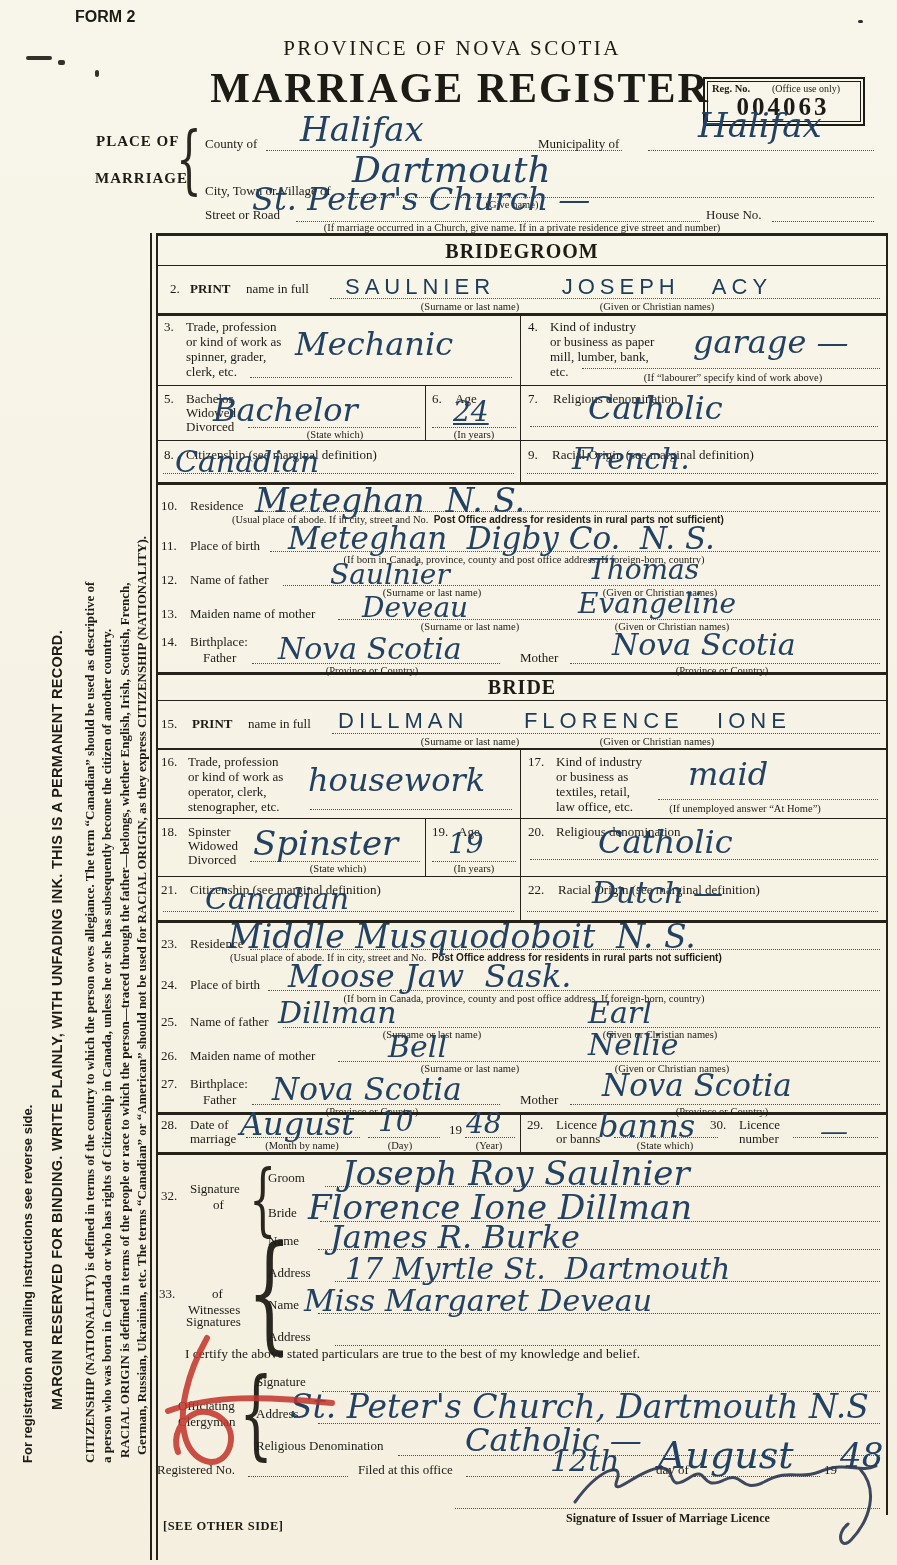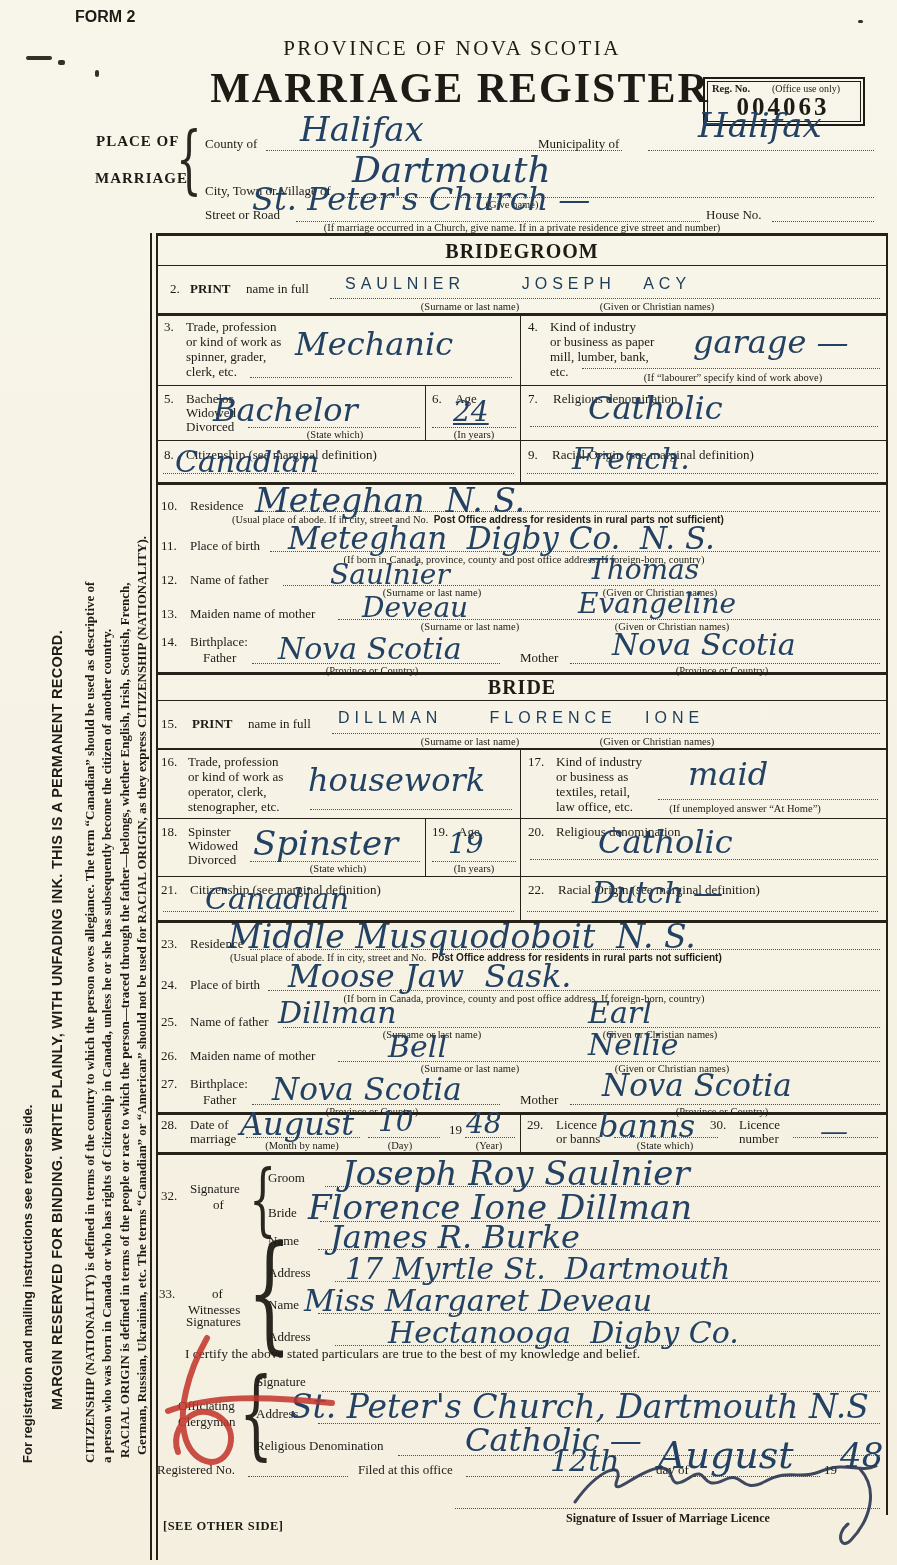--- a/index.html
+++ b/index.html
@@ -10,21 +10,21 @@
   .lbl{font-size:13px;}
   .big{font-size:15px;font-weight:bold;letter-spacing:1px;}
   .sub{font-size:10.5px;}
   .ctr{transform:translateX(-50%);}
   .bold{font-weight:bold;}
   .dot{position:absolute;height:0;border-bottom:1.7px dotted #55503f;}
   .ln{position:absolute;background:#262219;}
   .hw{position:absolute;font-family:"DejaVu Serif",serif;font-style:italic;color:#234263;
       white-space:pre;line-height:1;}
   .hp{position:absolute;font-family:"Liberation Sans","DejaVu Sans",sans-serif;
-      color:#1d3c59;white-space:pre;letter-spacing:5px;font-size:16px;line-height:1;}
+      color:#1d3c59;white-space:pre;letter-spacing:5px;font-size:22px;line-height:1;}
   .brace{position:absolute;font-family:"DejaVu Serif",serif;color:#2a2620;line-height:1;
          transform:scaleX(.55);transform-origin:left center;font-weight:400;}
   .rot{position:absolute;transform:rotate(-90deg);transform-origin:0 0;white-space:nowrap;}
   .mgsans{font-family:"Liberation Sans",sans-serif;font-weight:bold;}
   .mgser{font-family:"Liberation Serif",serif;font-weight:bold;}
   .regbox{position:absolute;border:2.2px solid #1d1b16;}
   .regbox .inner{position:absolute;inset:2px;border:1px solid #1d1b16;}
   .speck{position:absolute;background:#33302a;border-radius:2px;}
   svg{position:absolute;left:0;top:0;pointer-events:none;}
 </style>
@@ -331,21 +331,20 @@
   <div class="dot" style="left:318px;top:1249px;width:562px;"></div>
   <div class="hw" style="left:330px;top:1221px;font-size:32px;">James R. Burke</div>
   <div class="abs lbl" style="left:268px;top:1265px;">Address</div>
   <div class="dot" style="left:335px;top:1281px;width:545px;"></div>
   <div class="hw" style="left:345px;top:1254px;font-size:30px;">17 Myrtle St.  Dartmouth</div>
   <div class="abs lbl" style="left:268px;top:1297px;">Name</div>
   <div class="dot" style="left:318px;top:1313px;width:562px;"></div>
   <div class="hw" style="left:304px;top:1286px;font-size:30px;">Miss Margaret Deveau</div>
   <div class="abs lbl" style="left:268px;top:1329px;">Address</div>
   <div class="dot" style="left:335px;top:1345px;width:545px;"></div>
-  <div class="hw" style="left:388px;top:1318px;font-size:30px;">Hectanooga  Digby Co.</div>
 
   <div class="abs" style="left:185px;top:1346px;font-size:13.5px;">I certify the above stated particulars are true to the best of my knowledge and belief.</div>
   <div class="abs lbl" style="left:178px;top:1398px;">Officiating</div>
   <div class="abs lbl" style="left:178px;top:1414px;">Clergyman</div>
   <div class="brace" style="left:239px;top:1364px;font-size:98px;">{</div>
   <div class="abs lbl" style="left:256px;top:1374px;">Signature</div>
   <div class="dot" style="left:322px;top:1391px;width:558px;"></div>
   <div class="abs lbl" style="left:256px;top:1406px;">Address</div>
   <div class="dot" style="left:318px;top:1423px;width:562px;"></div>
   <div class="hw" style="left:290px;top:1390px;font-size:33px;">St. Peter's Church, Dartmouth N.S</div>

